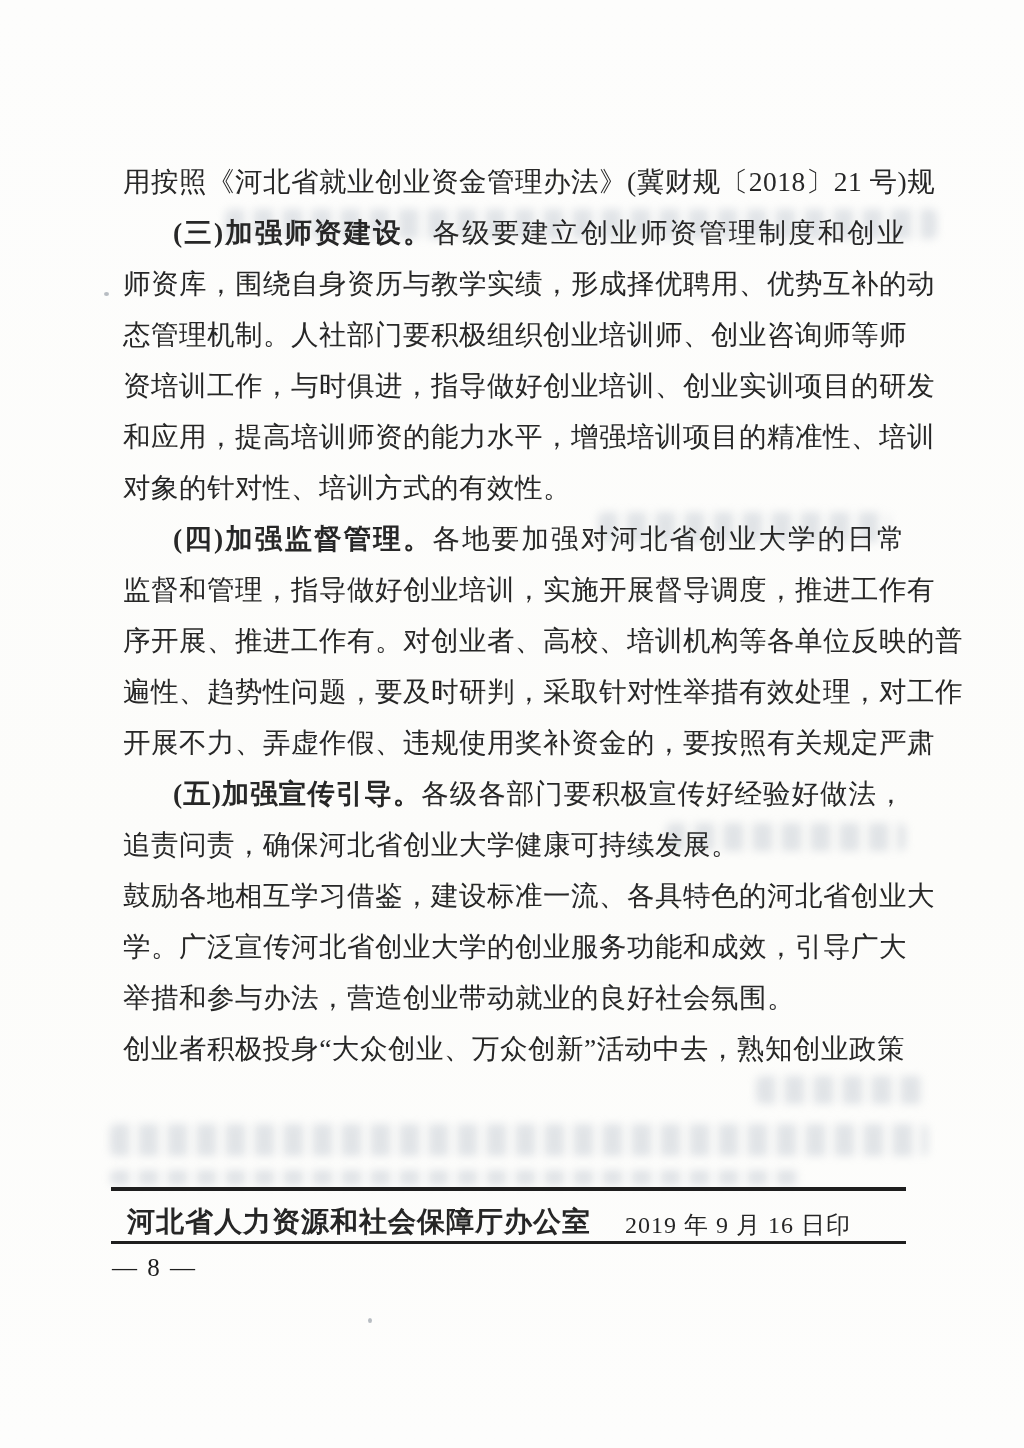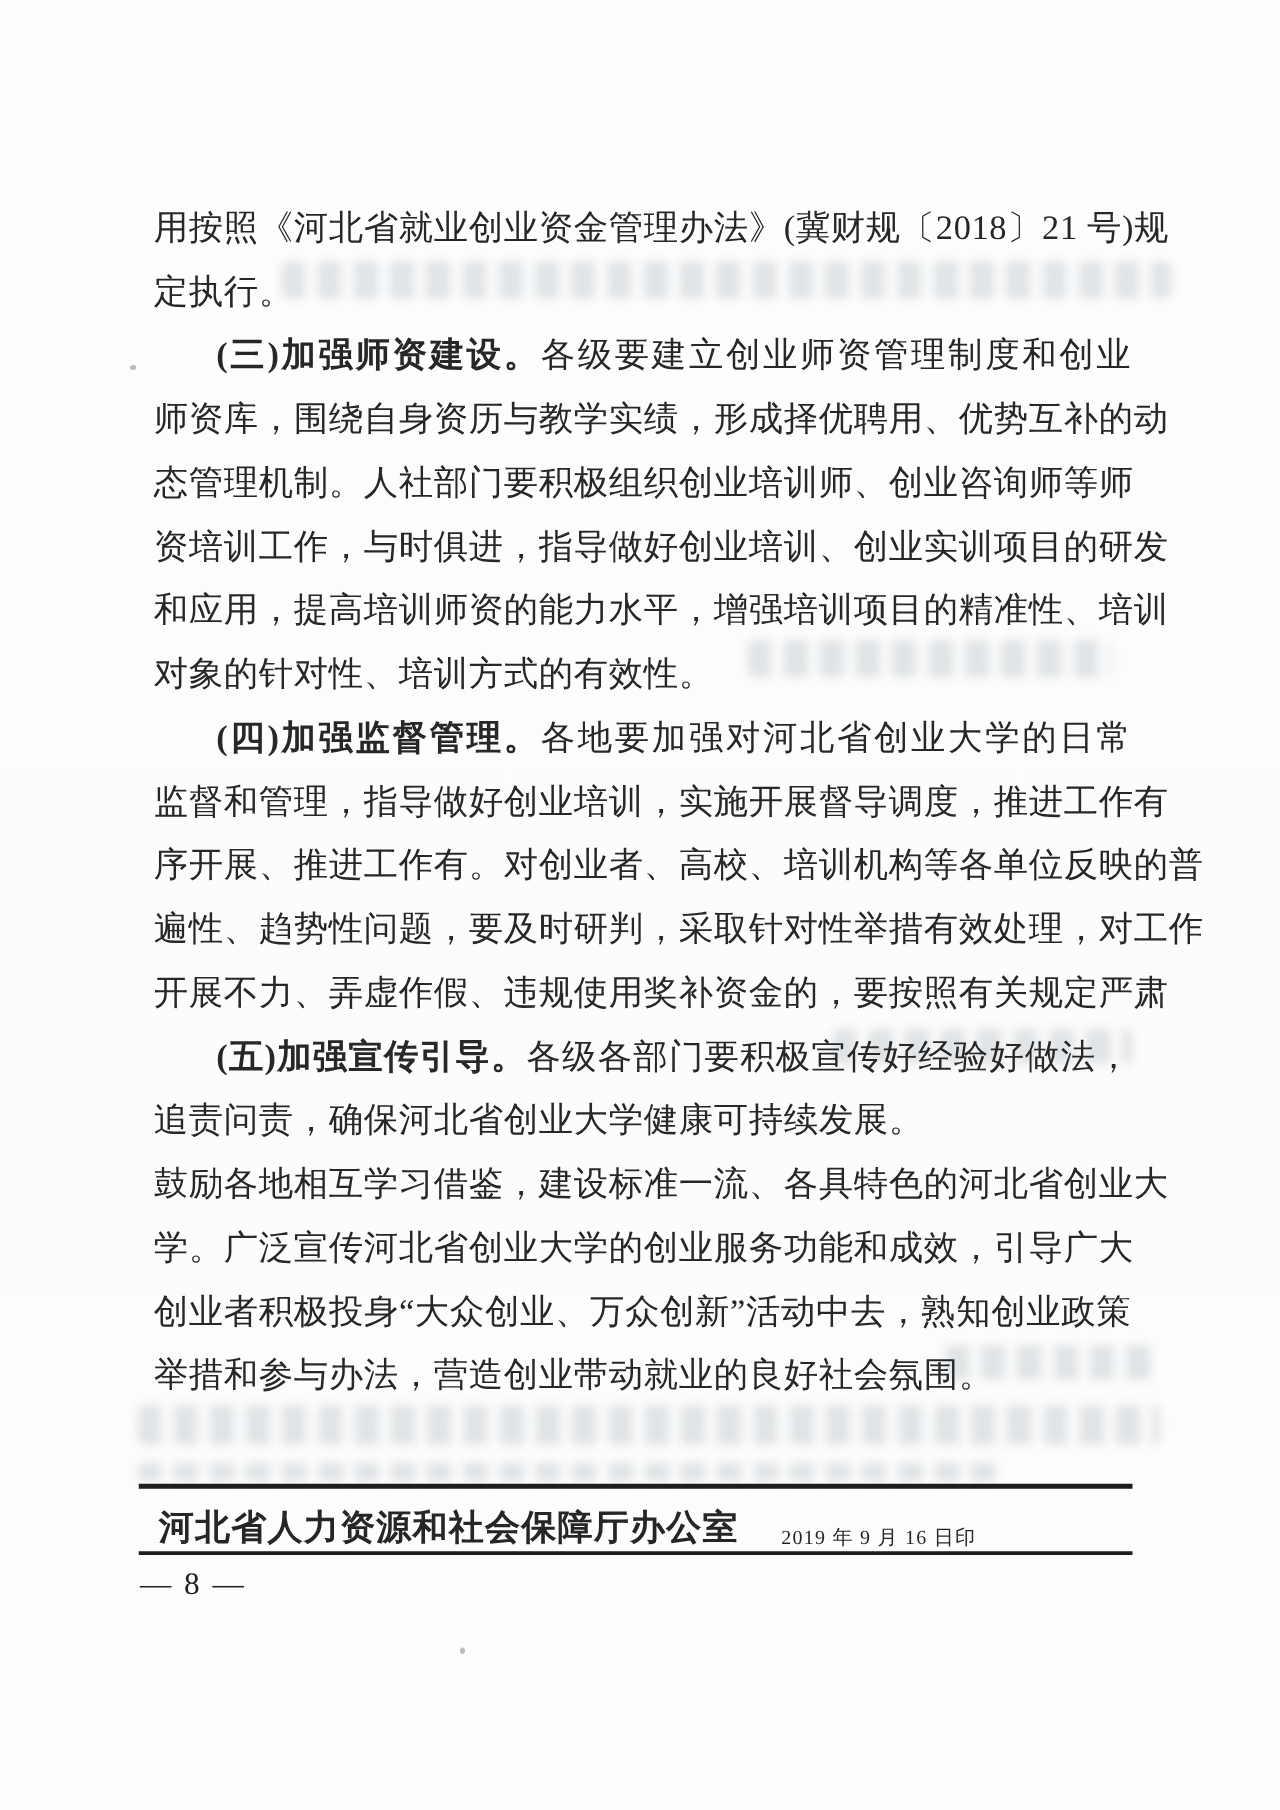--- a/index.html
+++ b/index.html
@@ -48,21 +48,21 @@
     display: flex;
     align-items: flex-end;
   }
   .footer-issuer {
     font-weight: bold;
     font-size: 28px;
     letter-spacing: 1px;
     margin-left: 16px;
   }
   .footer-date {
-    font-size: 16px;
+    font-size: 24px;
     letter-spacing: 1px;
     margin-left: 34px;
   }
   .page-number {
     position: absolute;
     left: 112px;
     top: 1254px;
     font-size: 25px;
     letter-spacing: 2px;
     color: #1f1f1f;
@@ -96,41 +96,40 @@
   <div class="smudge" style="left:666px; top:823px; width:240px; height:28px;"></div>
   <div class="smudge" style="left:756px; top:1076px; width:168px; height:28px;"></div>
   <div class="smudge" style="left:110px; top:1124px; width:818px; height:32px;"></div>
   <div class="smudge" style="left:110px; top:1170px; width:690px; height:15px;"></div>
   <div class="speck" style="left:104px; top:292px; width:5px; height:4px;"></div>
   <div class="speck" style="left:368px; top:1318px; width:4px; height:5px;"></div>
 
   <div class="doc-body">
 
     <div class="line">用按照《河北省就业创业资金管理办法》(冀财规〔2018〕21 号)规</div>
-    <div class="line end">定执行。</div>
 
     <div class="line indent"><b>(三)加强师资建设。</b><span>各级要建立创业师资管理制度和创业</span></div>
     <div class="line">师资库，围绕自身资历与教学实绩，形成择优聘用、优势互补的动</div>
     <div class="line">态管理机制。人社部门要积极组织创业培训师、创业咨询师等师</div>
     <div class="line">资培训工作，与时俱进，指导做好创业培训、创业实训项目的研发</div>
     <div class="line">和应用，提高培训师资的能力水平，增强培训项目的精准性、培训</div>
     <div class="line end">对象的针对性、培训方式的有效性。</div>
 
     <div class="line indent"><b>(四)加强监督管理。</b><span>各地要加强对河北省创业大学的日常</span></div>
     <div class="line">监督和管理，指导做好创业培训，实施开展督导调度，推进工作有</div>
     <div class="line">序开展、推进工作有。对创业者、高校、培训机构等各单位反映的普</div>
     <div class="line">遍性、趋势性问题，要及时研判，采取针对性举措有效处理，对工作</div>
     <div class="line">开展不力、弄虚作假、违规使用奖补资金的，要按照有关规定严肃</div>
     <div class="line indent"><b>(五)加强宣传引导。</b><span>各级各部门要积极宣传好经验好做法，</span></div>
 
     <div class="line end">追责问责，确保河北省创业大学健康可持续发展。</div>
     <div class="line">鼓励各地相互学习借鉴，建设标准一流、各具特色的河北省创业大</div>
     <div class="line">学。广泛宣传河北省创业大学的创业服务功能和成效，引导广大</div>
+    <div class="line end">举措和参与办法，营造创业带动就业的良好社会氛围。</div>
     <div class="line">创业者积极投身“大众创业、万众创新”活动中去，熟知创业政策</div>
-    <div class="line end">举措和参与办法，营造创业带动就业的良好社会氛围。</div>
 
   </div>
 
   <div class="footer-box">
     <span class="footer-issuer">河北省人力资源和社会保障厅办公室</span>
     <span class="footer-date">2019 年 9 月 16 日印</span>
   </div>
 
   <div class="page-number">— 8 —</div>
 

